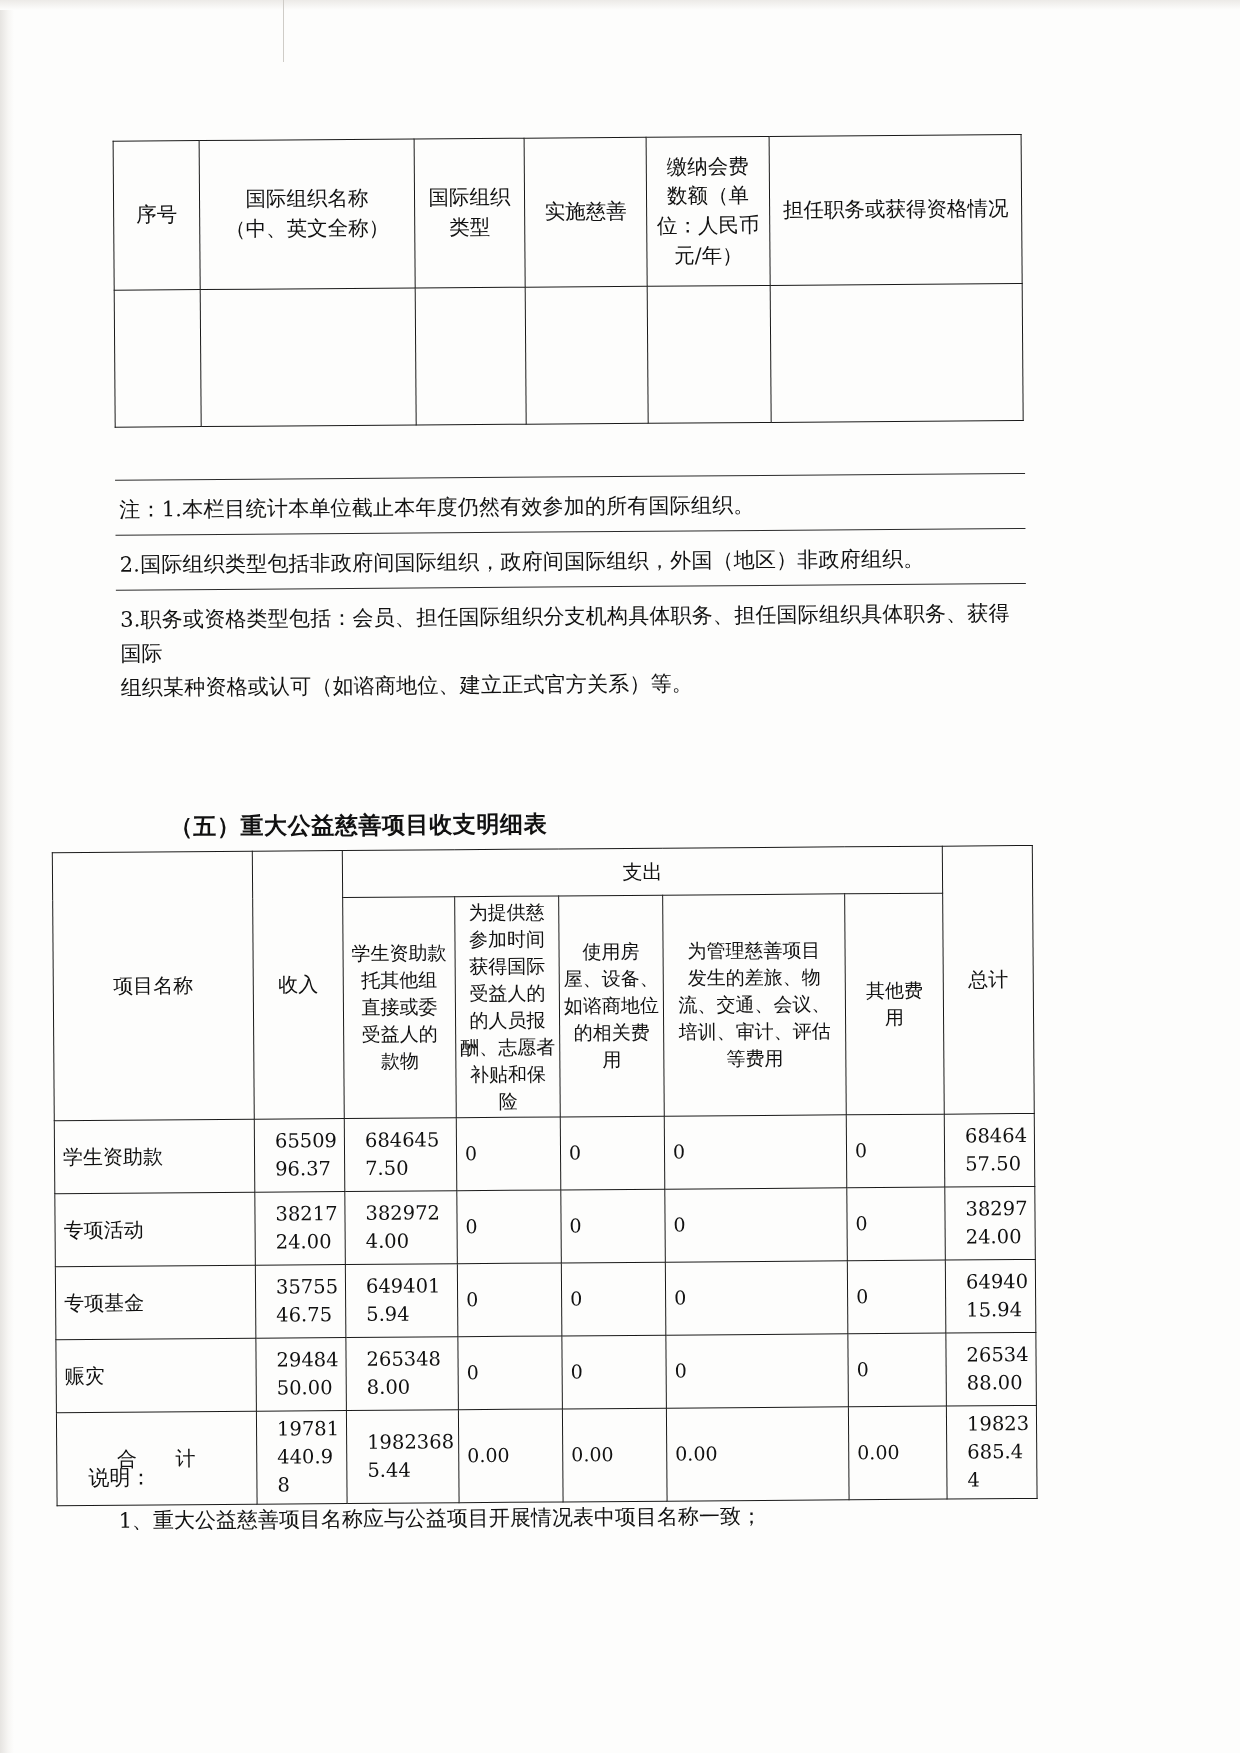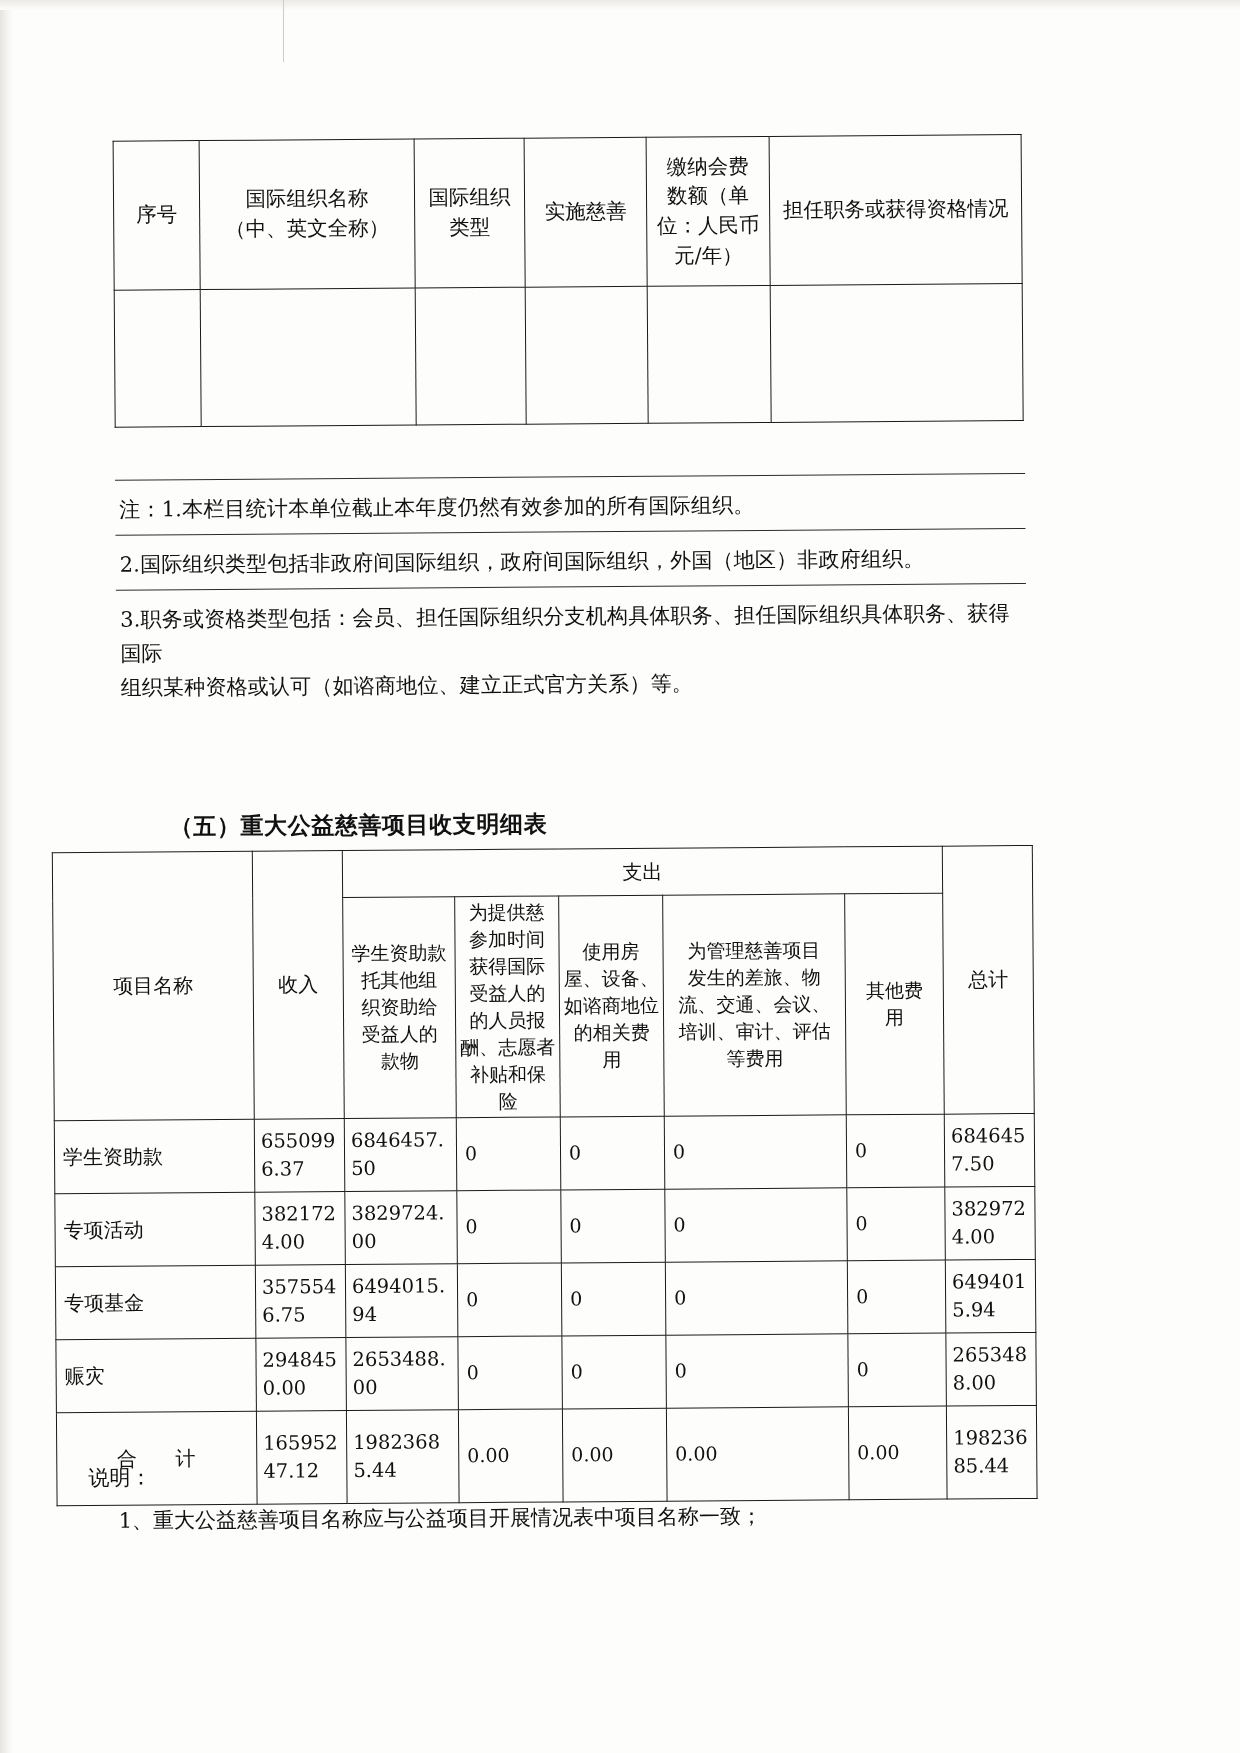--- a/index.html
+++ b/index.html
@@ -131,21 +131,21 @@
   .tbl2 .colhead.tight { letter-spacing: 0; }
   .tbl2 td.name {
     text-align: left;
     padding-left: 8px;
     vertical-align: middle;
     height: 68px;
     font-size: 20px;
   }
   .tbl2 td.num {
     text-align: left;
-    padding-left: 6px;
+    padding-left: 20px;
     vertical-align: middle;
     font-size: 19.5px;
     word-break: break-all;
   }
   .tbl2 td.zero {
     text-align: left;
     padding-left: 8px;
     vertical-align: middle;
   }
   .tbl2 tr.total td {
@@ -262,21 +262,21 @@
           <td class="grouphead" colspan="5">支出</td>
           <td class="grouphead" rowspan="2">
             <span class="cellwrap">总计</span>
           </td>
         </tr>
 
         <tr>
           <td class="colhead">
             <span class="cellwrap">学生资助款</span>
             <span class="cellwrap">托其他组</span>
-            <span class="cellwrap">织资助给</span>
+            <span class="cellwrap">直接或委</span>
             <span class="cellwrap">受益人的</span>
             <span class="cellwrap">款物</span>
           </td>
           <td class="colhead tight">
             <span class="cellwrap">为提供慈</span>
             <span class="cellwrap">参加时间</span>
             <span class="cellwrap">获得国际</span>
             <span class="cellwrap">受益人的</span>
             <span class="cellwrap">的人员报</span>
             <span class="cellwrap">酬、志愿者</span>
@@ -339,21 +339,21 @@
           <td class="num">2653488.00</td>
           <td class="zero">0</td>
           <td class="zero">0</td>
           <td class="zero">0</td>
           <td class="zero">0</td>
           <td class="num">2653488.00</td>
         </tr>
 
         <tr class="total">
           <td class="total-label">合    计</td>
-          <td class="num">16595247.12</td>
+          <td class="num">19781440.98</td>
           <td class="num">19823685.44</td>
           <td class="zero">0.00</td>
           <td class="zero">0.00</td>
           <td class="zero">0.00</td>
           <td class="zero">0.00</td>
           <td class="num">19823685.44</td>
         </tr>
       </tbody>
     </table>
 

